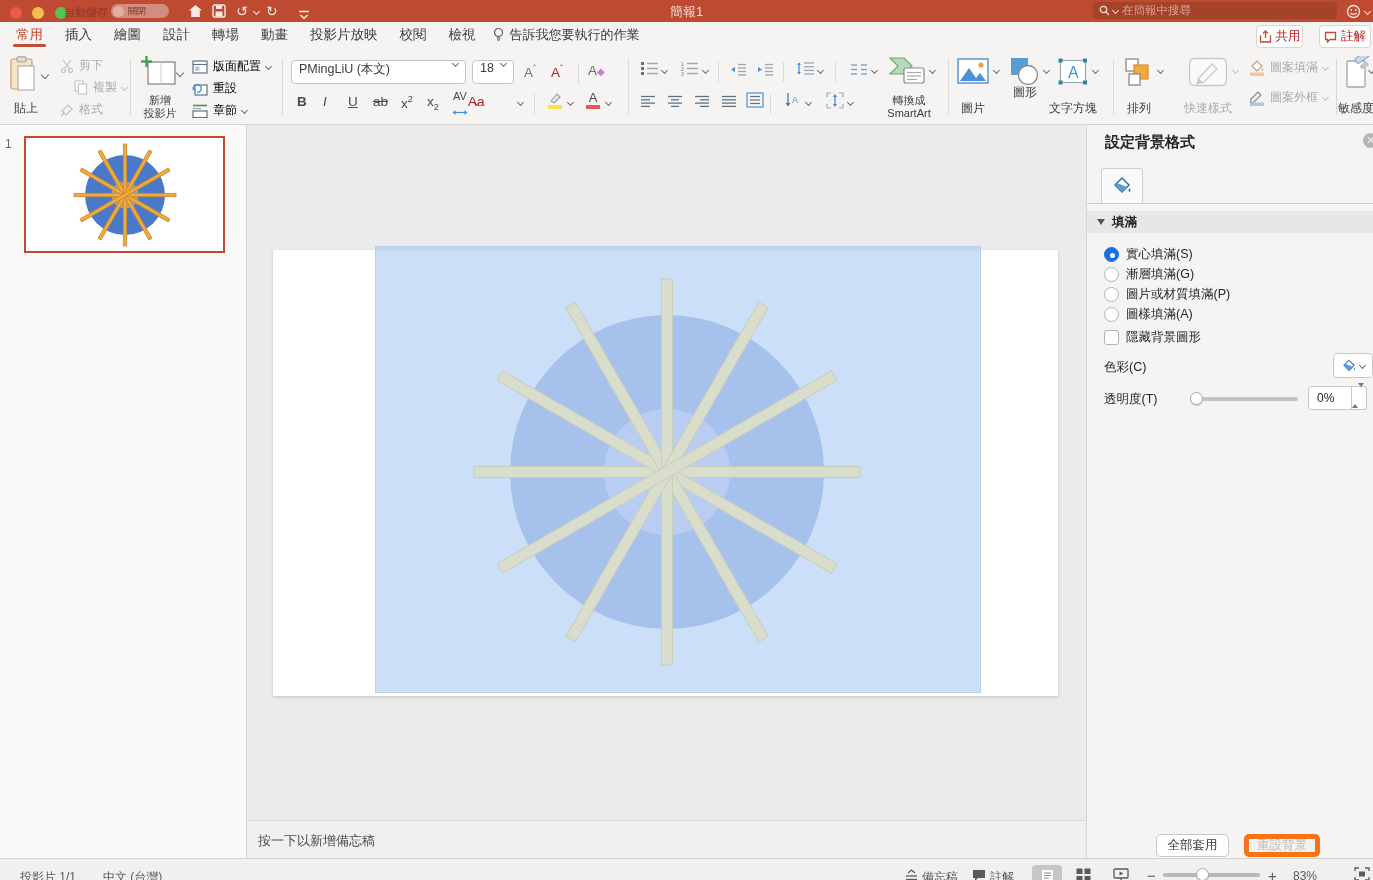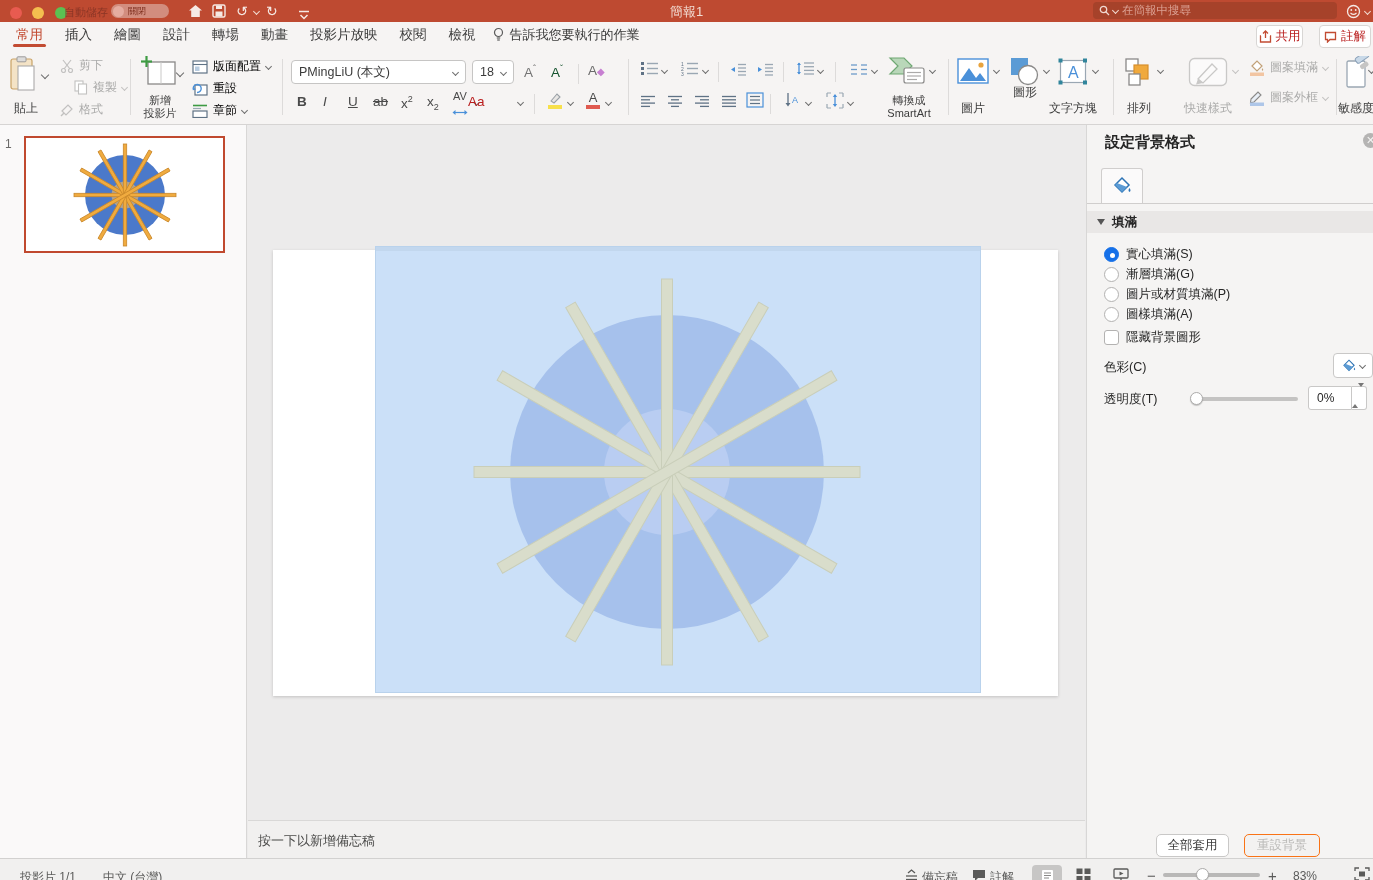--- a/index.html
+++ b/index.html
@@ -37,22 +37,22 @@
   .mdiv { display:inline-block; width:1px; height:20px; background:#DDDBDA; vertical-align:middle; }
   .lbl { font-size:12px; color:#3B3B3B; text-align:center; white-space:nowrap; }
   .lbl.dis, .dis-txt { color:#ABABAA; }
   .lbl11 { font-size:11px; color:#3B3B3B; text-align:center; line-height:13px; white-space:nowrap; }
   .chev { display:inline-block; width:6px; height:6px; border-right:1.3px solid #6E6E6E; border-bottom:1.3px solid #6E6E6E;
     transform:rotate(45deg); vertical-align:middle; }
   .chev.s { width:5px; height:5px; border-width:1.1px; }
   .chev.dis { border-color:#C3C2C1; }
   .chev.w { border-color:#F2DCD2; }
   .fmt-row { display:flex; align-items:center; gap:5px; font-size:12px; }
-  .select { background:#fff; border:1px solid #C6C5C4; border-radius:4px; display:flex; align-items:center;
-    font-size:12.5px; color:#3B3B3B; padding:9px 7px; height:24px; }
+  .select { background:#fff; border:1px solid #C6C5C4; border-radius:4px; display:flex; 
+    font-size:12.5px; color:#3B3B3B; padding:0 7px; height:24px; }
   .fbtn { font-size:13.5px; color:#4A4A4A; display:inline-block; text-align:center; }
 
   
   .thumb-panel { position:absolute; left:0; top:125px; width:247px; height:733px; background:#FAF9F9; border-right:1px solid #D8D7D6; }
   .slide-no { font-size:12px; color:#6B6A69; }
   .thumb { position:absolute; left:24px; top:11px; width:201px; height:117px; background:#fff; border:2px solid #C0492F; }
   .canvas { position:absolute; left:248px; top:125px; width:837px; height:695px; background:#ECEBEB; overflow:hidden; }
   .slide { position:absolute; left:25px; top:125px; width:785px; height:446px; background:#fff; box-shadow:0 1px 3px rgba(0,0,0,.18); }
   .notes { position:absolute; left:248px; top:820px; width:837px; height:38px; background:#F1F0EF; border-top:1px solid #D9D8D7; }
   .notes-ph { position:absolute; left:10px; top:11px; font-size:13px; color:#4A4A49; }
@@ -77,21 +77,21 @@
   .mini-btn { background:#fff; border:1px solid #C9C8C7; border-radius:4px; display:flex; align-items:center; justify-content:center; gap:3px; }
   .slider-track { position:absolute; height:4px; border-radius:2px; background:#C4C3C2; }
   .slider-thumb { position:absolute; width:13px; height:13px; border-radius:50%; background:#fff; border:1px solid #ADACAB; box-shadow:0 1px 1px rgba(0,0,0,.2); }
   .spin { position:absolute; width:44px; height:24px; background:#fff; border:1px solid #C9C8C7; border-radius:3px 0 0 3px;
     font-size:12px; color:#262626; display:flex; align-items:center; padding-left:8px; }
   .stepper { position:absolute; width:15px; height:24px; background:#fff; border:1px solid #C9C8C7; border-left:none; border-radius:0 3px 3px 0; }
   .tri-up-s { width:0; height:0; border-left:3.5px solid transparent; border-right:3.5px solid transparent; border-bottom:4.5px solid #777; margin:4px auto 2px; }
   .tri-dn-s { width:0; height:0; border-left:3.5px solid transparent; border-right:3.5px solid transparent; border-top:4.5px solid #777; margin:2px auto; }
   .fp-btn { position:absolute; height:23px; border-radius:5px; font-size:12.5px; display:flex; align-items:center; justify-content:center; }
   .fp-btn.en { background:#fff; border:1px solid #C9C8C7; color:#3B3B3B; }
-  .fp-btn.dis { background:#F3F2F1; border:1px solid #f97316; color:#B9B8B6; }
+  .fp-btn.dis { background:#F3F2F1; border:5px solid #f97316; color:#B9B8B6; }
 
   
   .statusbar { position:absolute; left:0; top:858px; width:1373px; height:30px; background:#F1F0EF; border-top:1px solid #D2D1D0; }
   .sb-txt { font-size:12px; color:#5A5A59; white-space:nowrap; }
   .sb-viewbtn { position:absolute; width:30px; height:21px; border-radius:4px; background:#C7C6C5; display:flex; align-items:center; justify-content:center; }
 </style>
 </head>
 <body>
 
 <div class="app">
@@ -268,21 +268,21 @@
 
     <span class="a select" style="left:291px;top:10px;width:175px;">
       <span style="flex:1;">PMingLiU (本文)</span>
       <span class="chev s"></span>
     </span>
     <span class="a select" style="left:472px;top:10px;width:42px;">
       <span style="flex:1;">18</span>
       <span class="chev s"></span>
     </span>
     <span class="a fbtn" style="left:524px;top:13px;color:#737373;">A<span style="font-size:9px;vertical-align:super;">ˆ</span></span>
-    <span class="a fbtn" style="left:551px;top:13px;color:#14532d;">A<span style="font-size:9px;vertical-align:super;">ˇ</span></span>
+    <span class="a fbtn" style="left:551px;top:13px;color:#b91c1c;">A<span style="font-size:9px;vertical-align:super;">ˇ</span></span>
     <span class="a mdiv" style="left:578px;top:14px;"></span>
     <span class="a fbtn" style="left:588px;top:13px;color:#6B6B6B;">A<span style="color:#C77FD1;font-size:10px;">◆</span></span>
 
     <span class="a fbtn" style="left:297px;top:44px;font-weight:bold;">B</span>
     <span class="a fbtn" style="left:323px;top:44px;font-style:italic;">I</span>
     <span class="a fbtn" style="left:348px;top:44px;text-decoration:underline;">U</span>
     <span class="a fbtn" style="left:373px;top:44px;text-decoration:line-through;">ab</span>
     <span class="a fbtn" style="left:401px;top:44px;"><span>x</span><sup style="font-size:9px;">2</sup></span>
     <span class="a fbtn" style="left:427px;top:44px;"><span>x</span><sub style="font-size:9px;">2</sub></span>
     <span class="a" style="left:452px;top:41px;text-align:center;">

